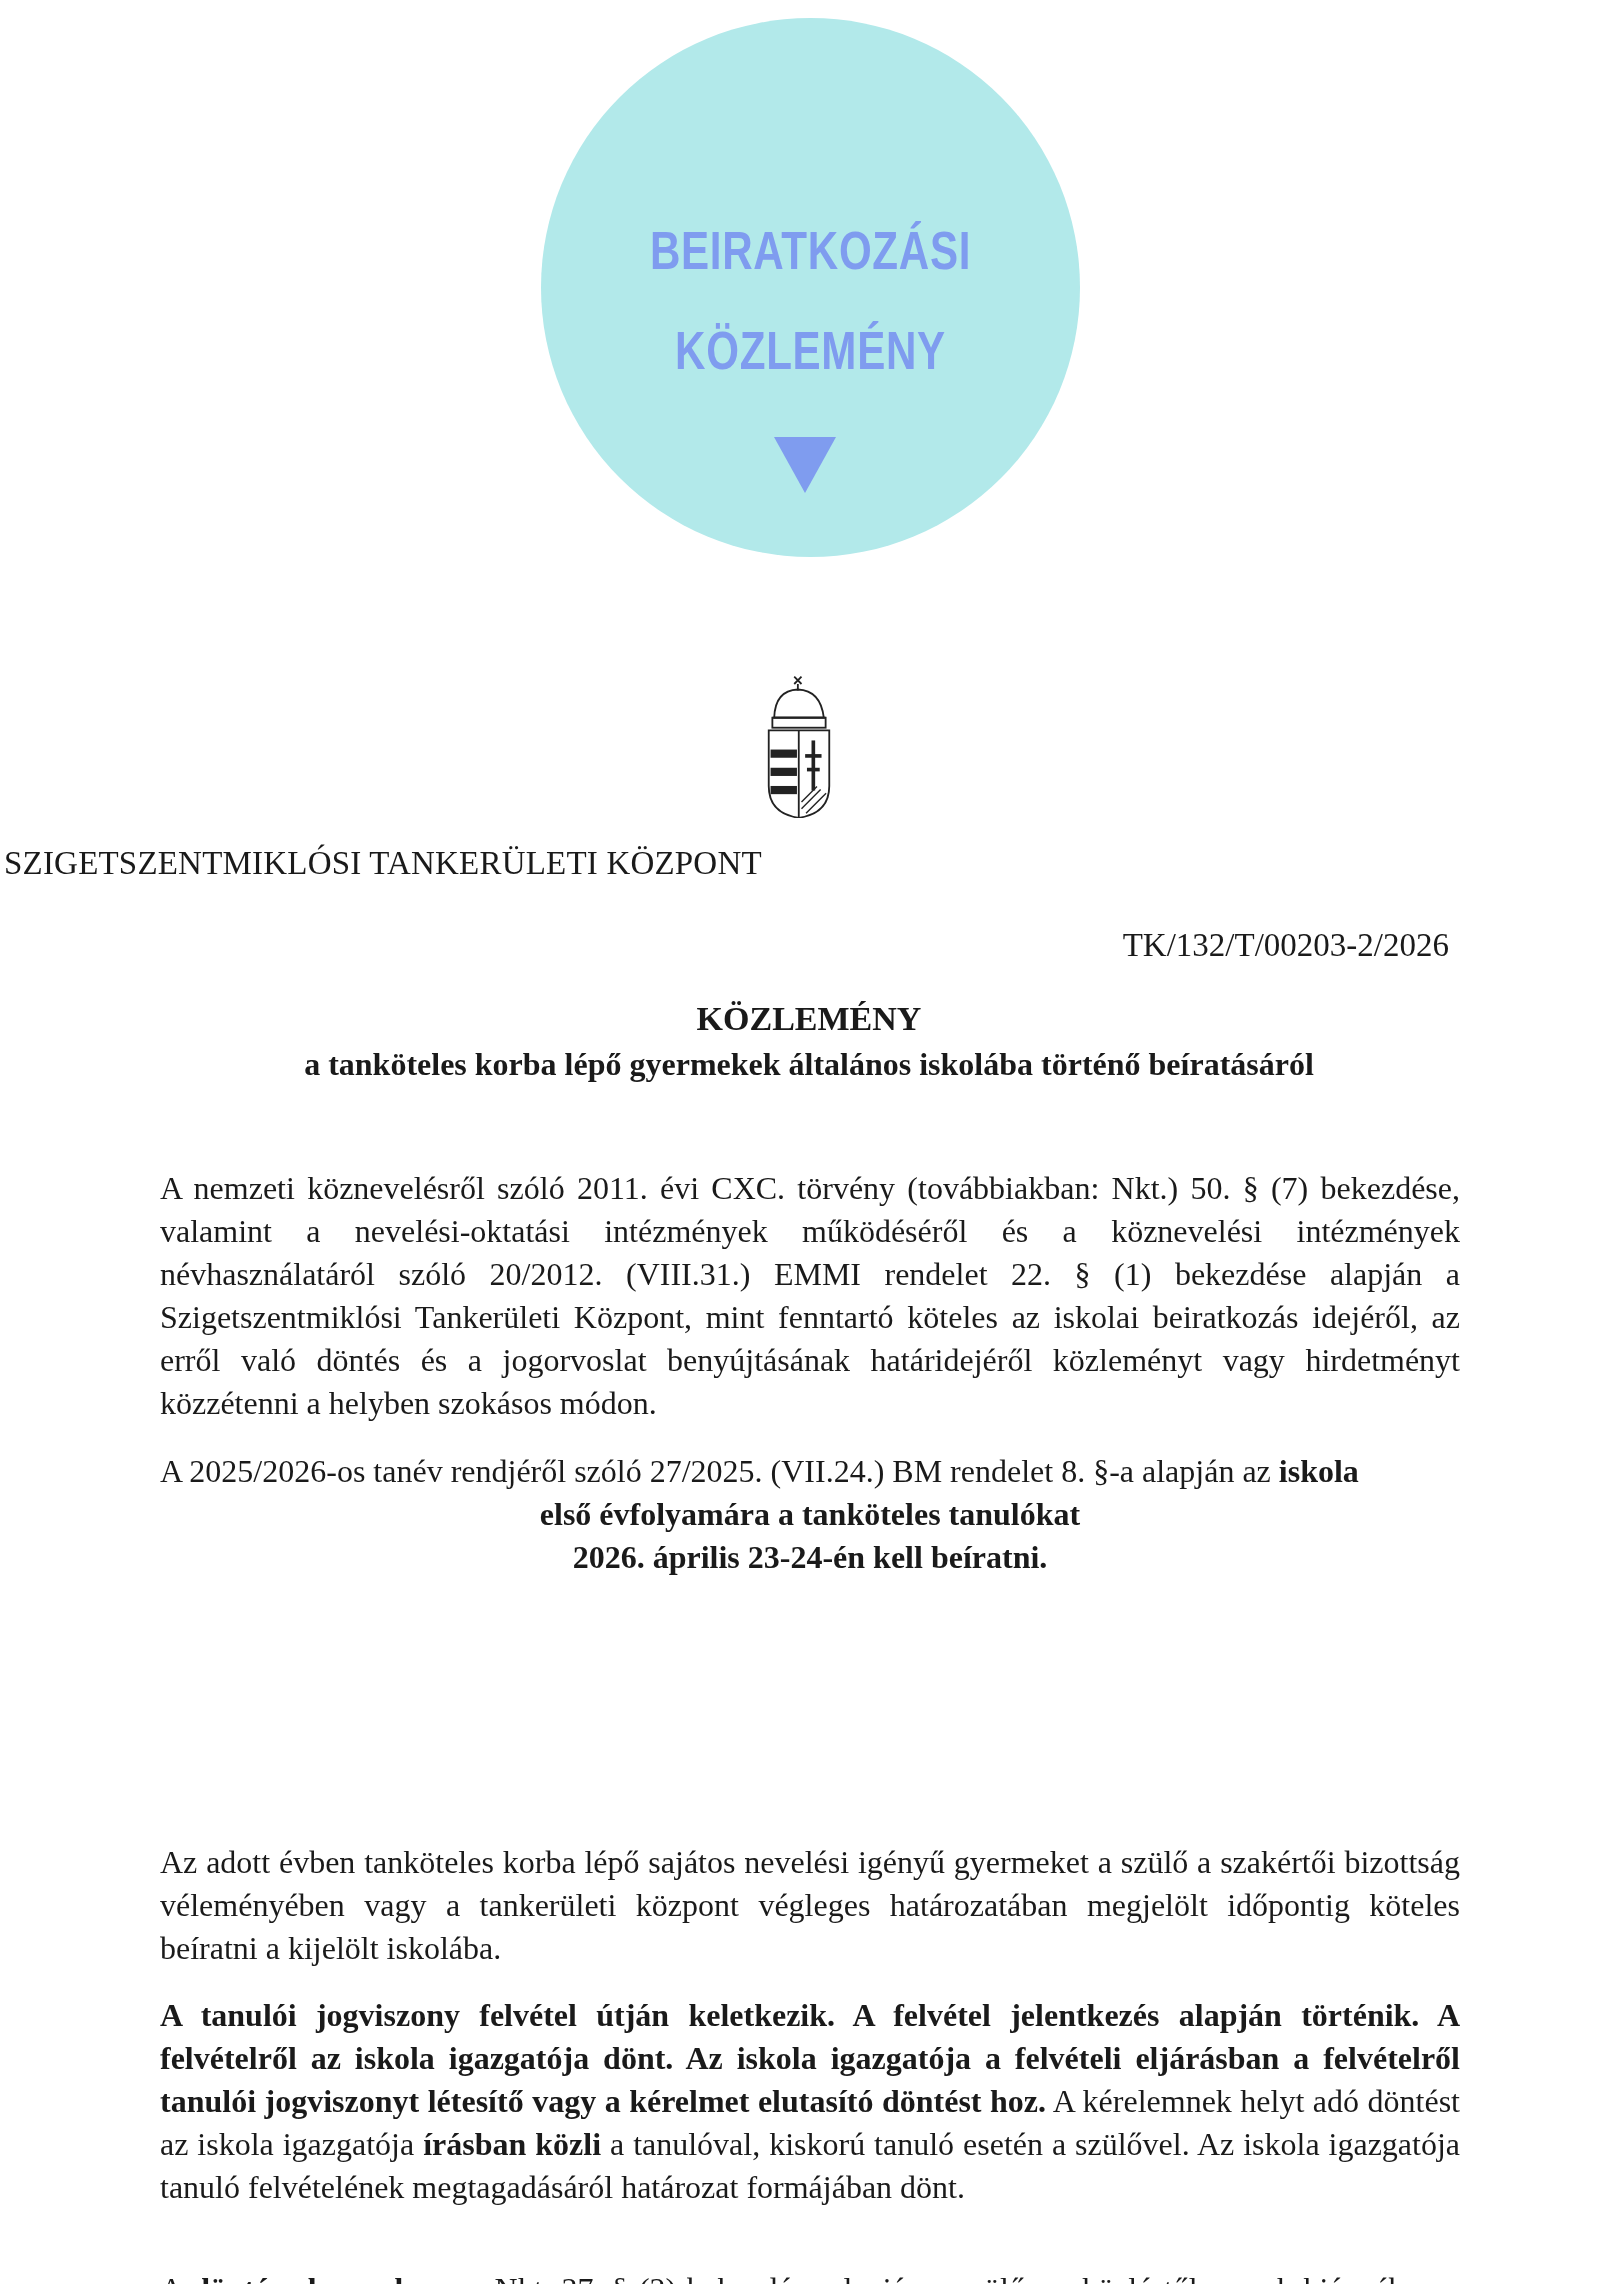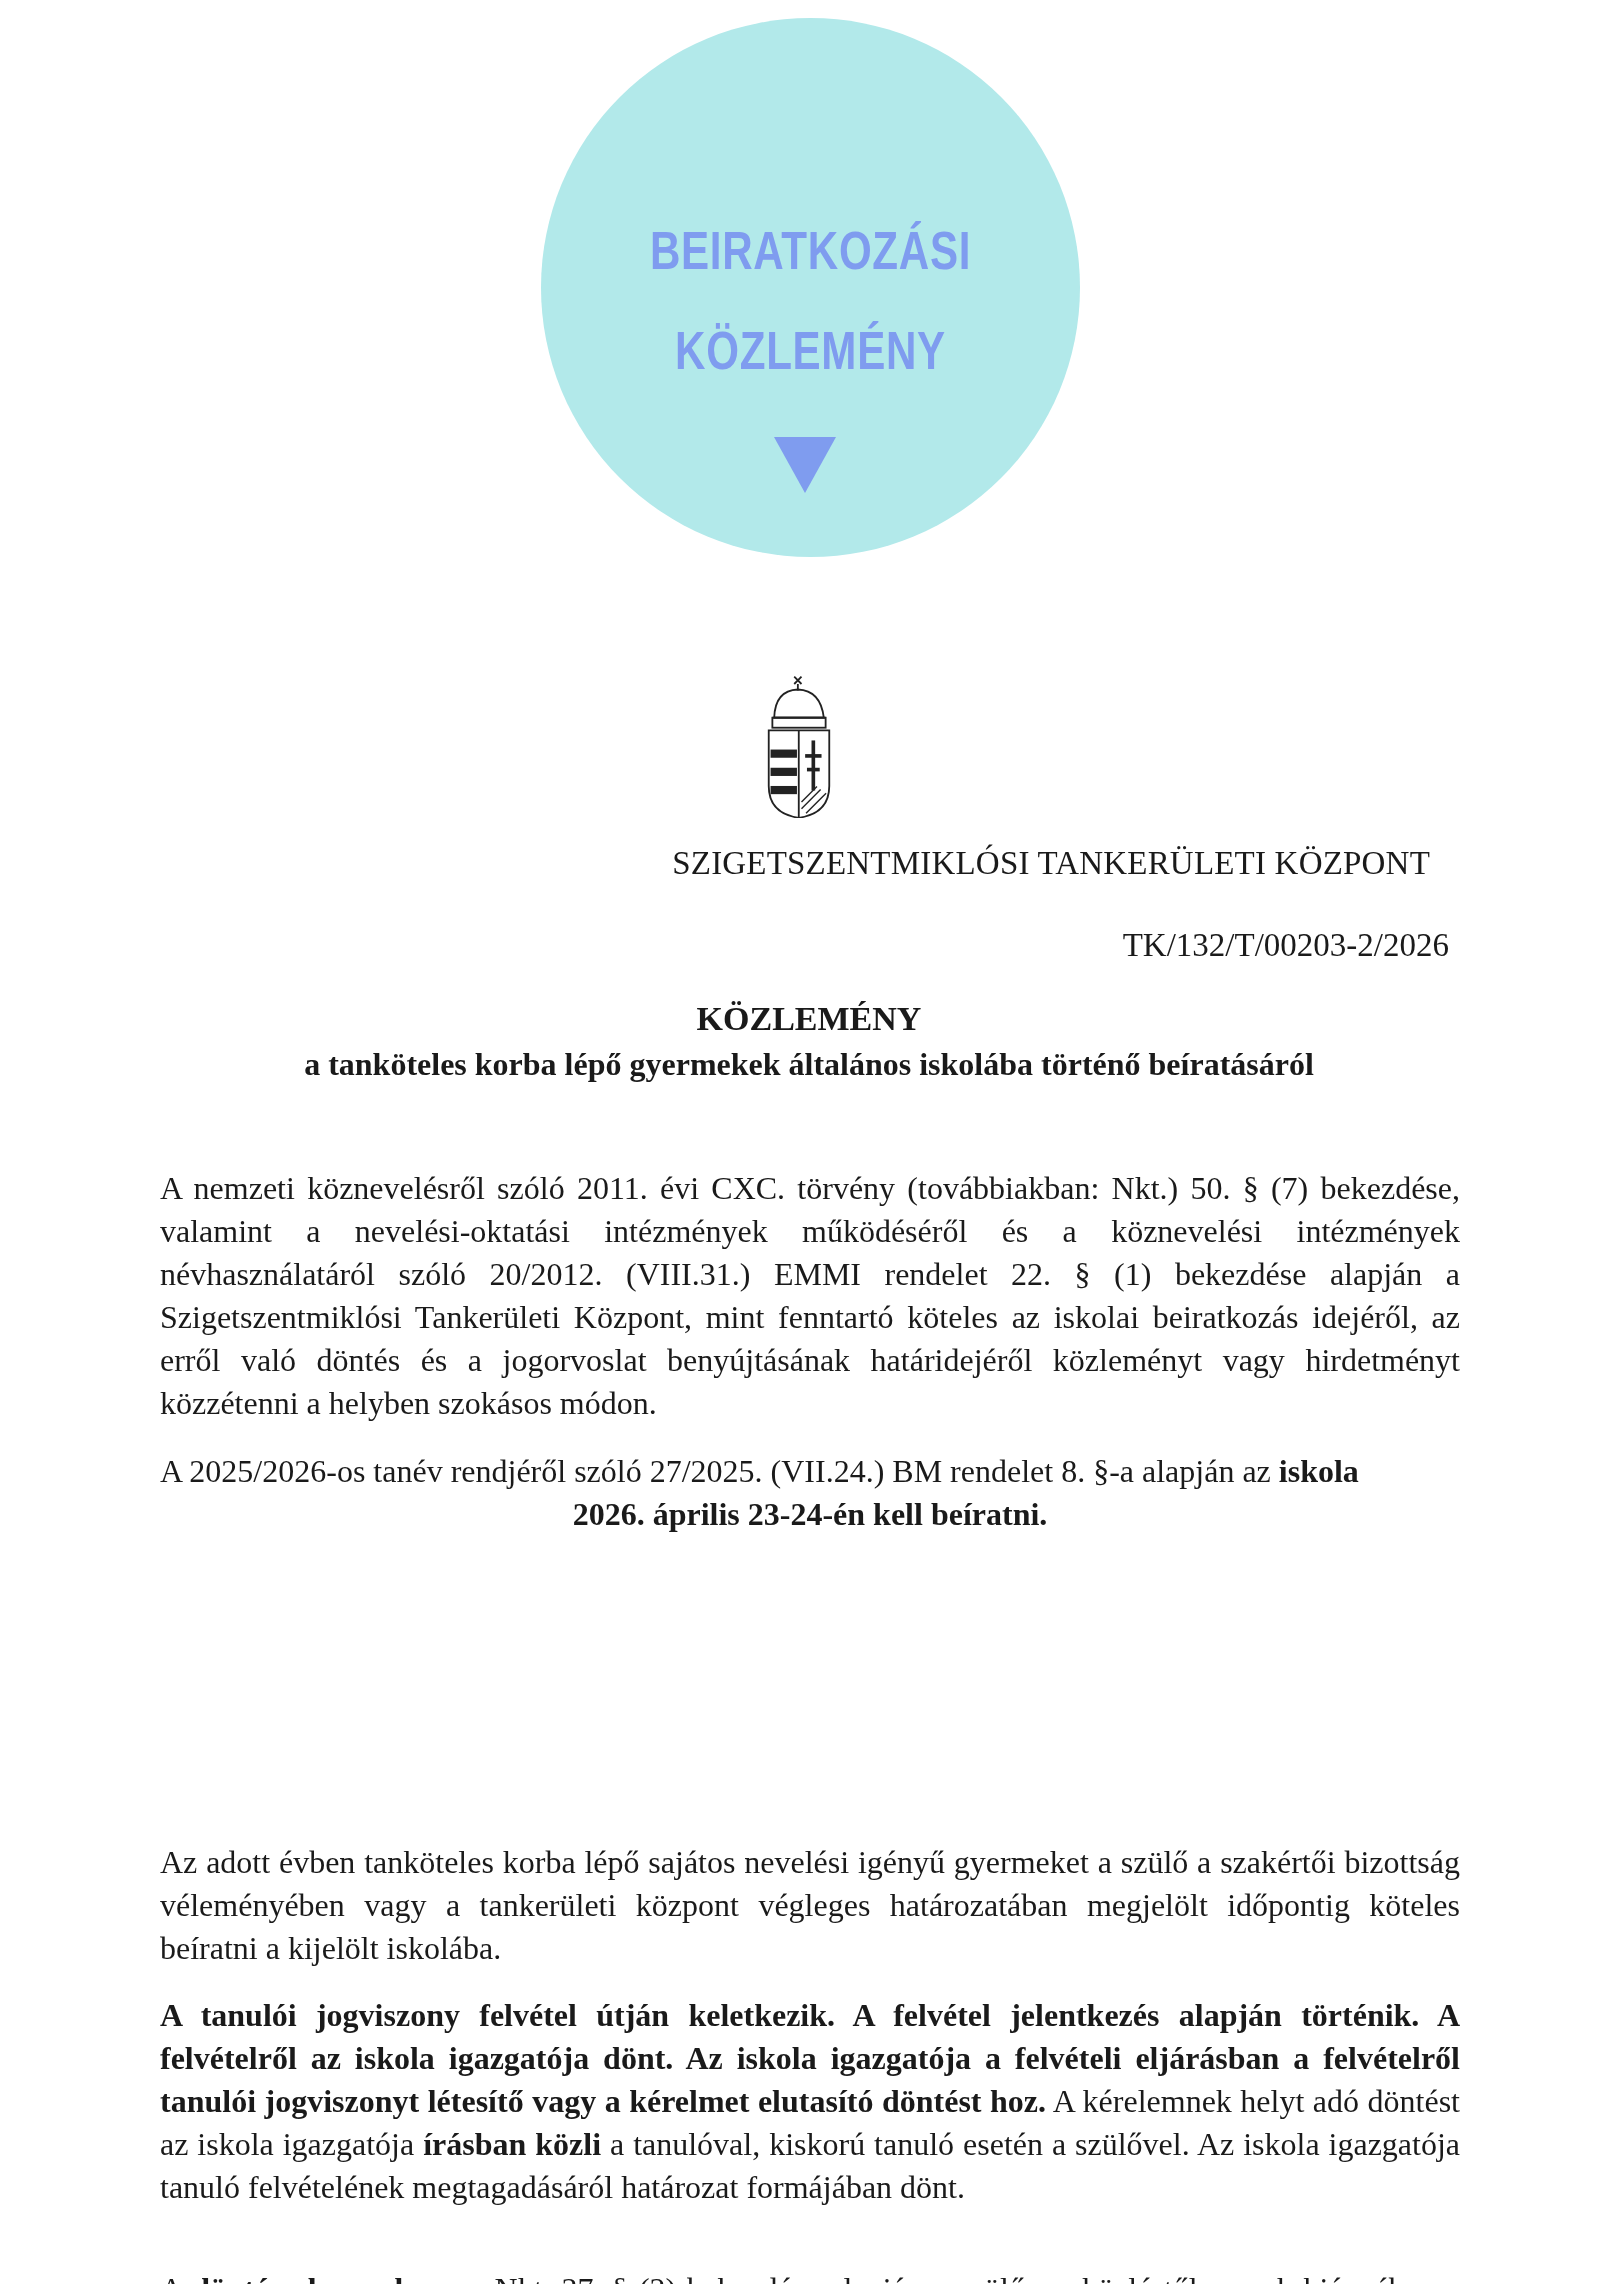--- a/index.html
+++ b/index.html
@@ -9,21 +9,21 @@
            border-radius: 50%; background: #b2e9ea; }
   .badge-line { position: absolute; left: 0; width: 100%; text-align: center;
                 font-family: "Liberation Sans", "DejaVu Sans", sans-serif; font-weight: bold;
                 color: #7f9cef; font-size: 54px; letter-spacing: 0.9px; transform: scaleX(0.78); }
   .badge-line.l1 { top: 201px; }
   .badge-line.l2 { top: 301px; }
   .badge-arrow { position: absolute; left: 233px; top: 419px; width: 0; height: 0;
                  border-left: 31px solid transparent; border-right: 31px solid transparent;
                  border-top: 56px solid #7f9cef; }
   .crest { position: absolute; left: 766px; top: 672px; width: 66px; height: 146px; }
-  .org { position: absolute; top: 845px; left: 16px; width: 1414px; text-align: right; font-size: 33px; letter-spacing: 0.2px; }
+  .org { position: absolute; top: 845px; left: 4px; width: 1414px; text-align: left; font-size: 33px; letter-spacing: 0.2px; }
   .ref { position: absolute; top: 927px; right: 169px; font-size: 33px; }
   .title { position: absolute; top: 1000px; left: 0; width: 1618px; text-align: center; font-size: 34px; font-weight: bold; }
   .subtitle { position: absolute; top: 1046px; left: 0; width: 1618px; text-align: center; font-size: 32px; font-weight: bold; }
   .para { position: absolute; left: 160px; width: 1300px; font-size: 32px; line-height: 43px; text-align: justify; }
   .para b { font-weight: bold; }
   .center { text-align: center; }
   .p1 { top: 1167px; }
   .p2 { top: 1450px; }
   .p3 { top: 1599px; }
   .p4 { top: 1841px; }
@@ -67,20 +67,21 @@
 <div class="org">SZIGETSZENTMIKLÓSI TANKERÜLETI KÖZPONT</div>
 <div class="ref">TK/132/T/00203-2/2026</div>
 
 <div class="title">KÖZLEMÉNY</div>
 <div class="subtitle">a tanköteles korba lépő gyermekek általános iskolába történő beíratásáról</div>
 
 <div class="para p1">A nemzeti köznevelésről szóló 2011. évi CXC. törvény (továbbiakban: Nkt.) 50. § (7) bekezdése, valamint a nevelési-oktatási intézmények működéséről és a köznevelési intézmények névhasználatáról szóló 20/2012. (VIII.31.) EMMI rendelet 22. § (1) bekezdése alapján a Szigetszentmiklósi Tankerületi Központ, mint fenntartó köteles az iskolai beiratkozás idejéről, az erről való döntés és a jogorvoslat benyújtásának határidejéről közleményt vagy hirdetményt közzétenni a helyben szokásos módon.</div>
 
 <div class="para p2">
   <span>A 2025/2026-os tanév rendjéről szóló 27/2025. (VII.24.) BM rendelet 8. §-a alapján az </span><b>iskola</b>
+  <div class="center"><b>első évfolyamára a tanköteles tanulókat</b></div>
   <div class="center"><b>2026. április 23-24-én kell beíratni.</b></div>
 </div>
 
 <div class="para p3">
 </div>
 
 <div class="para p4">Az adott évben tanköteles korba lépő sajátos nevelési igényű gyermeket a szülő a szakértői bizottság véleményében vagy a tankerületi központ végleges határozatában megjelölt időpontig köteles beíratni a kijelölt iskolába.</div>
 
 <div class="para p5"><b>A tanulói jogviszony felvétel útján keletkezik. A felvétel jelentkezés alapján történik. A felvételről az iskola igazgatója dönt. Az iskola igazgatója a felvételi eljárásban a felvételről tanulói jogviszonyt létesítő vagy a kérelmet elutasító döntést hoz.</b><span> A kérelemnek helyt adó döntést az iskola igazgatója </span><b>írásban közli</b><span> a tanulóval, kiskorú tanuló esetén a szülővel. Az iskola igazgatója tanuló felvételének megtagadásáról határozat formájában dönt.</span></div>
 

